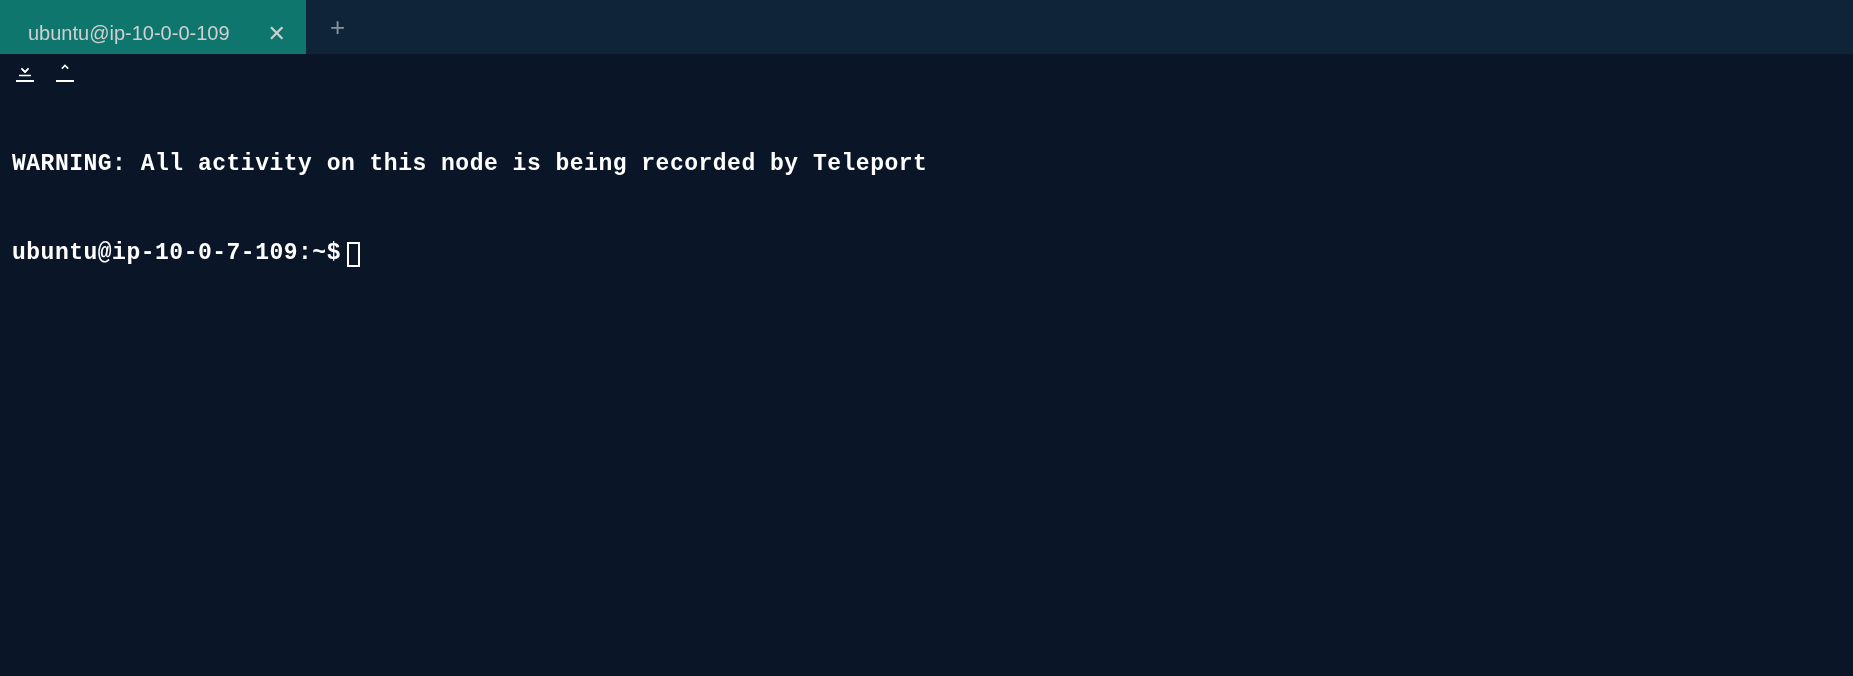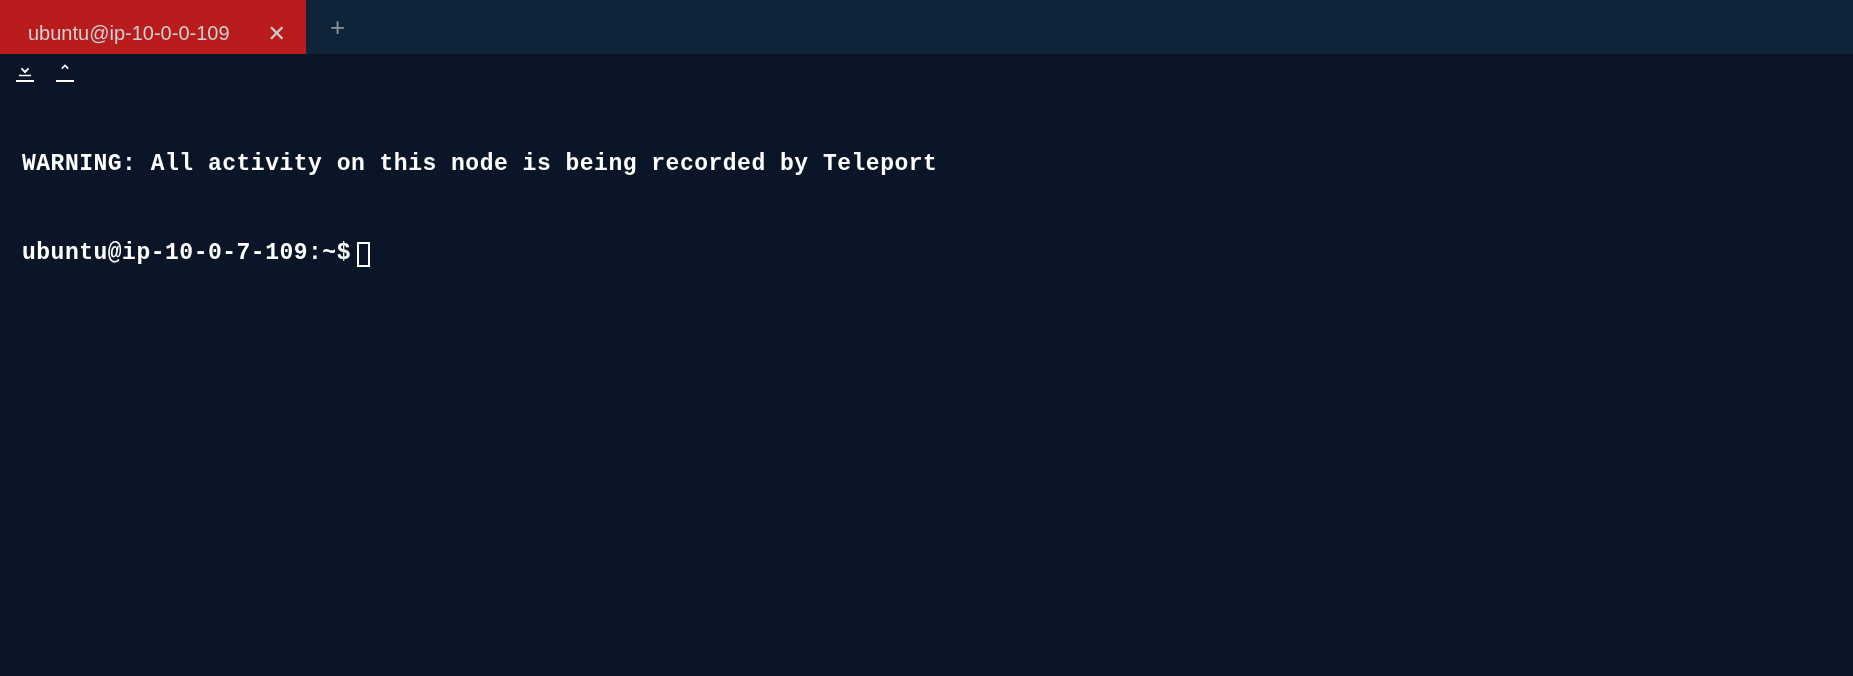--- a/index.html
+++ b/index.html
@@ -22,21 +22,21 @@
       align-items: center;
       background: #0f2438;
       height: 54px;
     }
     
     .tab {
       display: flex;
       align-items: center;
       padding: 13px 20px 0 28px;
       height: 100%;
-      background: #b91c1c;
+      background: #0f766e;
       gap: 38px;
       cursor: pointer;
     }
     
     .tab-title {
       font-family: -apple-system, BlinkMacSystemFont, 'Segoe UI', sans-serif;
       font-size: 20px;
       color: #d0d0d0;
     }
     
@@ -72,21 +72,21 @@
       border-bottom: 2px solid #ffffff;
       padding-bottom: 0;
     }
     
     .toolbar-icon svg {
       width: 18px;
       height: 18px;
     }
     
     .terminal-content {
-      padding: 2px 22px;
+      padding: 2px 12px;
       font-size: 23px;
       font-weight: bold;
       line-height: 1.3;
       white-space: pre;
       font-family: 'Menlo', 'Consolas', 'Courier New', monospace;
       letter-spacing: 0.5px;
     }
     
     .terminal-line {
       display: block;

